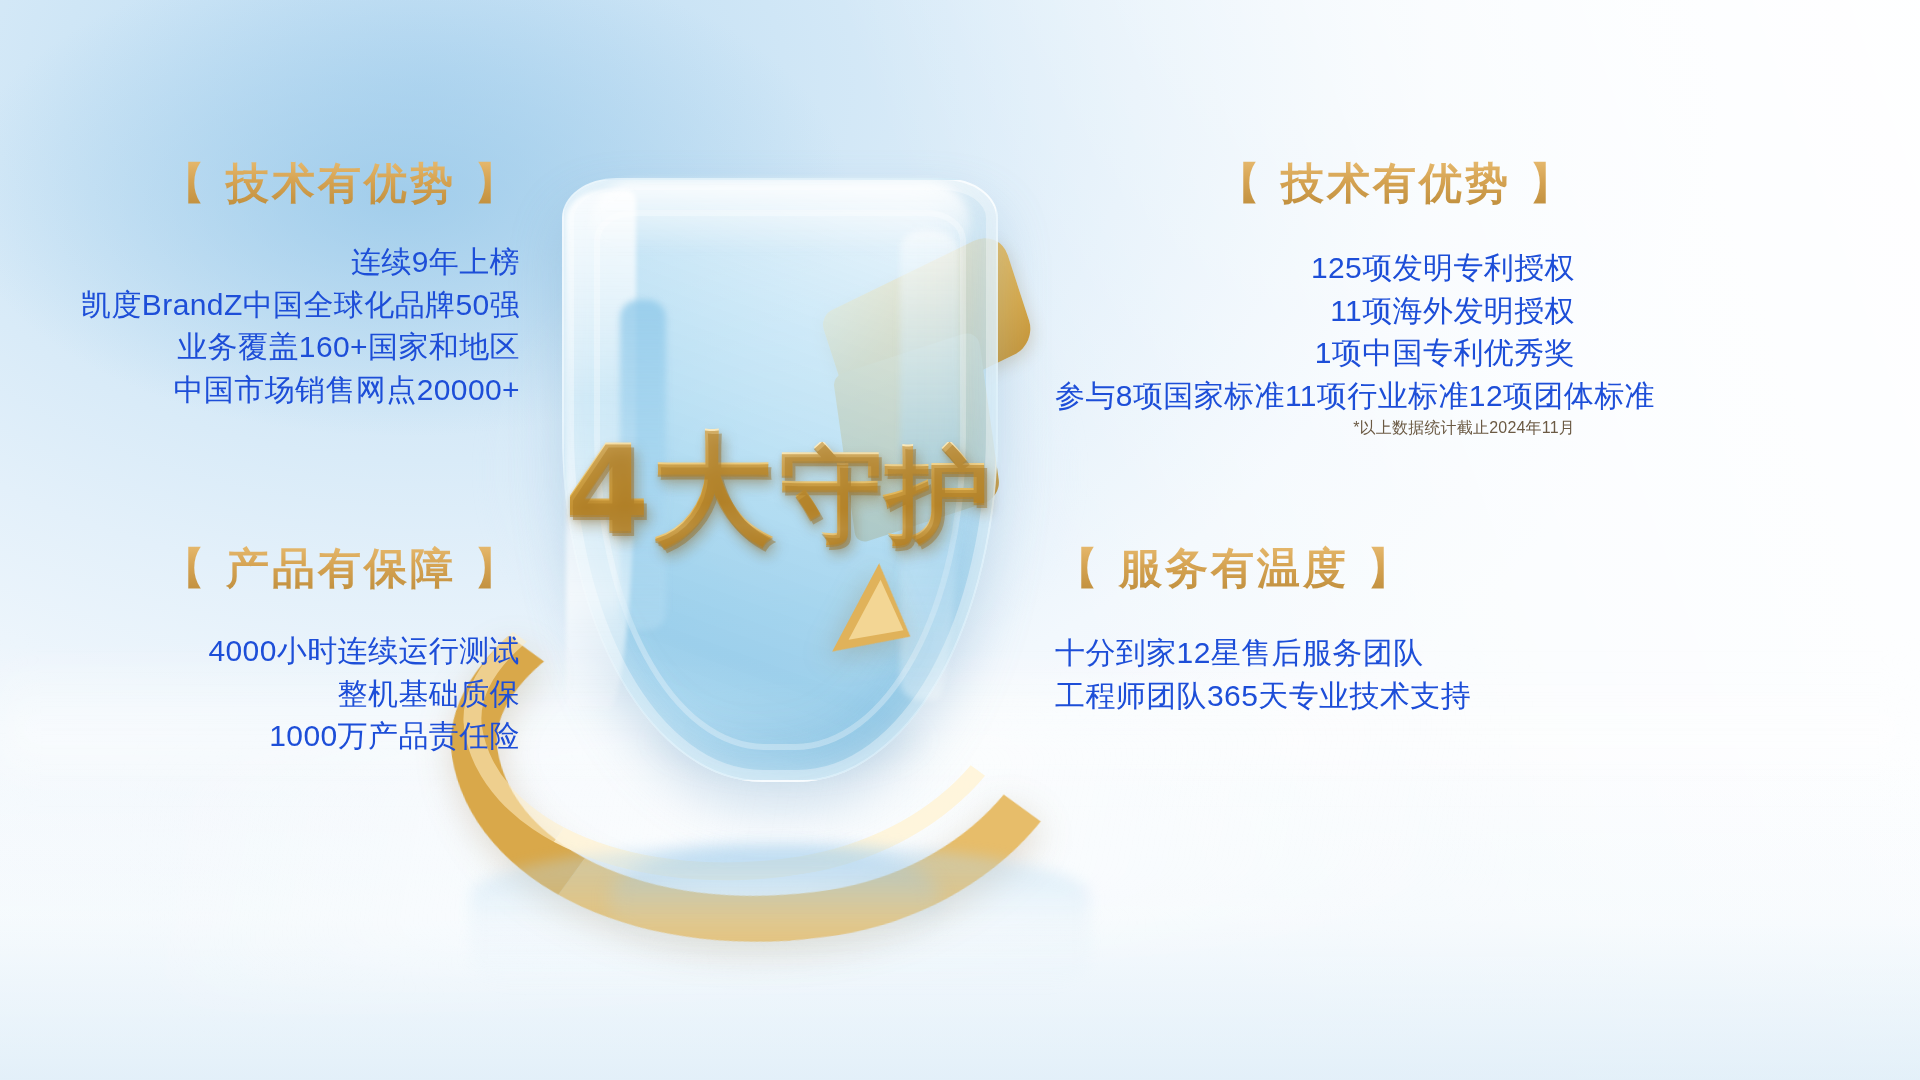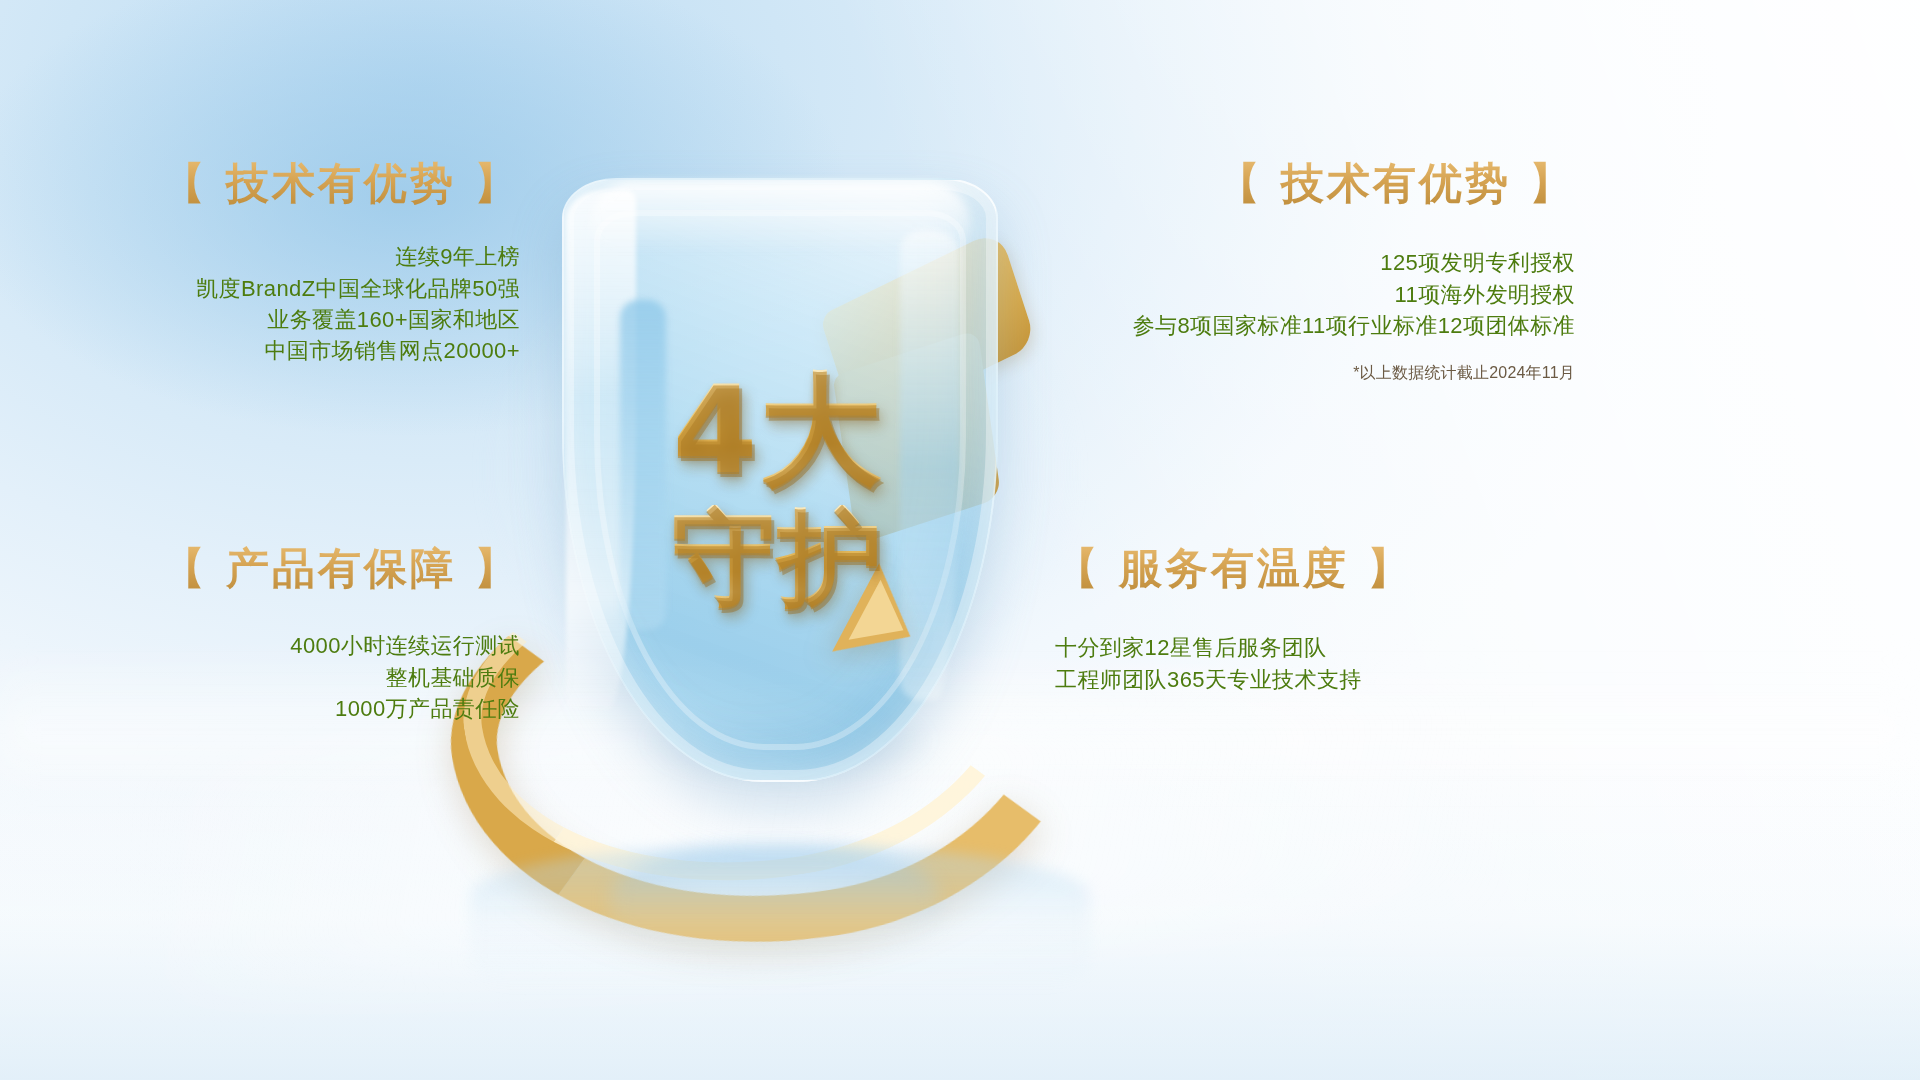--- a/index.html
+++ b/index.html
@@ -144,21 +144,21 @@
   }
   .shield-top-sheen{
     position:absolute;left:120px;top:62px;width:380px;height:70px;
     background:linear-gradient(180deg, rgba(255,255,255,.85), rgba(255,255,255,0));
     filter:blur(4px);border-radius:46px 46px 30px 30px;
   }
 
   
   .shield-text{
     position:absolute;left:92px;top:58px;width:432px;height:600px;
-    display:flex;flex-direction:column;align-items:center;justify-content:center;
+    display:flex;align-items:center;justify-content:center;
     gap:4px;padding-top:22px;box-sizing:border-box;
   }
   .gold-line{
     font-family:"DejaVu Sans","Liberation Sans",sans-serif;
     font-weight:bold;letter-spacing:2px;line-height:1;
     background:linear-gradient(178deg,#fff3cf 0%,#f6dc9d 20%,#eec567 45%,#e2b04c 62%,#f3d68f 80%,#d9a13a 100%);
     -webkit-background-clip:text;background-clip:text;color:transparent;
     text-shadow:
       0 2px 0 rgba(178,127,36,.55),
       3px 5px 0 rgba(150,104,26,.42),
@@ -194,28 +194,27 @@
     line-height:1.1;
     letter-spacing:3px;
     color:#cb9b4e;
     background:linear-gradient(180deg,#e6b96e 0%,#d5a352 45%,#c08f3e 100%);
     -webkit-background-clip:text;background-clip:text;
     -webkit-text-fill-color:transparent;
     white-space:nowrap;
   }
   .body-list{margin-top:40px;}
   .body-line{
-    font-size:22px;
+    font-size:30px;
     line-height:1.42;
-    color:#4d7c0f;
+    color:#1d4ed8;
     letter-spacing:.4px;
     white-space:nowrap;
   }
   .footnote{
-    margin-top:22px;
     font-size:16px;
     color:#6b5a44;
     letter-spacing:.2px;
     white-space:nowrap;
   }
   .block-tl .body-list{margin-top:34px;}
   .block-bl .body-list{margin-top:38px;}
   .block-br .body-list{margin-top:40px;}
 </style>
 </head>
@@ -267,20 +266,21 @@
       <div class="body-line">业务覆盖160+国家和地区</div>
       <div class="body-line">中国市场销售网点20000+</div>
     </div>
   </div>
 
   <div class="block block-tr">
     <div class="heading">【 技术有优势 】</div>
     <div class="body-list">
       <div class="body-line">125项发明专利授权</div>
       <div class="body-line">11项海外发明授权</div>
+      <div class="body-line">1项中国专利优秀奖</div>
       <div class="body-line">参与8项国家标准11项行业标准12项团体标准</div>
     </div>
     <div class="footnote">*以上数据统计截止2024年11月</div>
   </div>
 
   <div class="block block-bl">
     <div class="heading">【 产品有保障 】</div>
     <div class="body-list">
       <div class="body-line">4000小时连续运行测试</div>
       <div class="body-line">整机基础质保</div>

